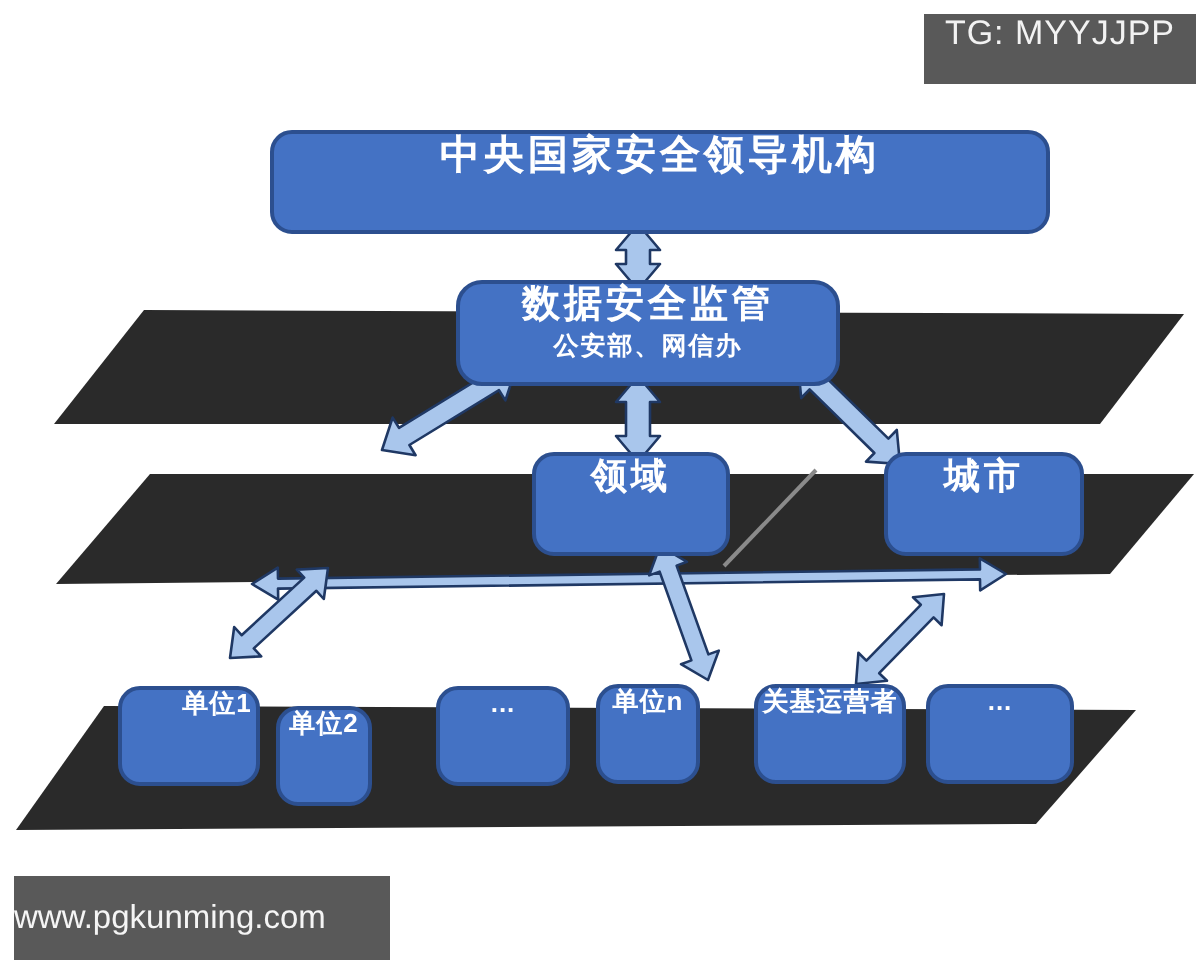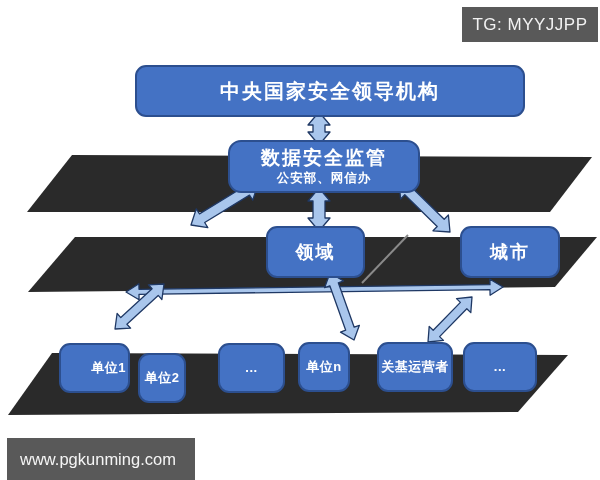--- a/index.html
+++ b/index.html
@@ -8,36 +8,36 @@
     font-family:"Liberation Sans",sans-serif;
   }
   .band{position:absolute;inset:0;background:var(--band);}
   #band-regulator{clip-path:polygon(72px 155px,592px 157px,550px 212px,27px 212px);}
   #band-middle{clip-path:polygon(75px 237px,597px 237px,555px 287px,28px 292px);}
   #band-bottom{clip-path:polygon(52px 353px,568px 355px,518px 412px,8px 415px);}
   svg.arrows{position:absolute;left:0;top:0;}
   polygon.arrow{fill:var(--arrow-fill);stroke:var(--arrow-stroke);stroke-width:1.3;stroke-linejoin:round;}
   .seam{stroke:#8a8a8a;stroke-width:2;}
   .node{
-    position:absolute;display:flex;flex-direction:column;align-items:center;justify-content:center;
+    position:absolute;display:flex;flex-direction:column;align-items:center;justify-content:flex-start;
     background:var(--box-fill);border:2px solid var(--box-border);border-radius:11px;
     color:#fff;font-weight:700;box-sizing:border-box;text-align:center;line-height:1.15;
   }
   .node-top{font-size:20px;letter-spacing:2px;}
   .node-reg .t1{font-size:19px;letter-spacing:2px;}
   .node-reg .t2{font-size:12.5px;letter-spacing:1px;margin-top:2px;}
   .node-mid{font-size:18px;letter-spacing:2px;}
   .node-small{font-size:13px;letter-spacing:.5px;}
   .badge-tg{
     position:absolute;left:462px;top:7px;width:136px;height:35px;background:var(--badge-bg);
-    color:#f2f2f2;font-size:17px;display:flex;align-items:center;justify-content:center;letter-spacing:.5px;
+    color:#f2f2f2;font-size:17px;display:flex;align-items:flex-start;justify-content:center;letter-spacing:.5px;
   }
   .site-bar{
     position:absolute;left:7px;top:438px;width:188px;height:42px;background:var(--badge-bg);
-    color:#f5f5f5;font-size:16.5px;display:flex;align-items:center;padding-left:13px;box-sizing:border-box;
+    color:#f5f5f5;font-size:16.5px;display:flex;align-items:center;padding-left:0;box-sizing:border-box;
   }
   .watermark{
     position:absolute;left:487px;top:389px;font-size:12.5px;color:#8f8f8f;font-weight:700;letter-spacing:.5px;
   }
 </style>
 </head>
 <body>
 
 <div class="stage">
 
@@ -62,21 +62,21 @@
   </div>
 
   <div class="node node-reg" style="left:228px;top:140px;width:192px;height:53px;border-radius:13px;">
     <span class="t1">数据安全监管</span>
     <span class="t2">公安部、网信办</span>
   </div>
 
   <div class="node node-mid" style="left:266px;top:226px;width:99px;height:52px;font-family:Liberation Serif, serif;">
     <span>领域</span>
   </div>
-  <div class="node node-mid" style="left:460px;top:226px;width:100px;height:52px;">
+  <div class="node node-mid" style="left:442px;top:226px;width:100px;height:52px;">
     <span>城市</span>
   </div>
 
   <div class="node node-small" style="left:59px;top:343px;width:71px;height:50px;padding-left:28px;">
     <span>单位1</span>
   </div>
   <div class="node node-small" style="left:138px;top:353px;width:48px;height:50px;">
     <span>单位2</span>
   </div>
   <div class="node node-small" style="left:218px;top:343px;width:67px;height:50px;">

